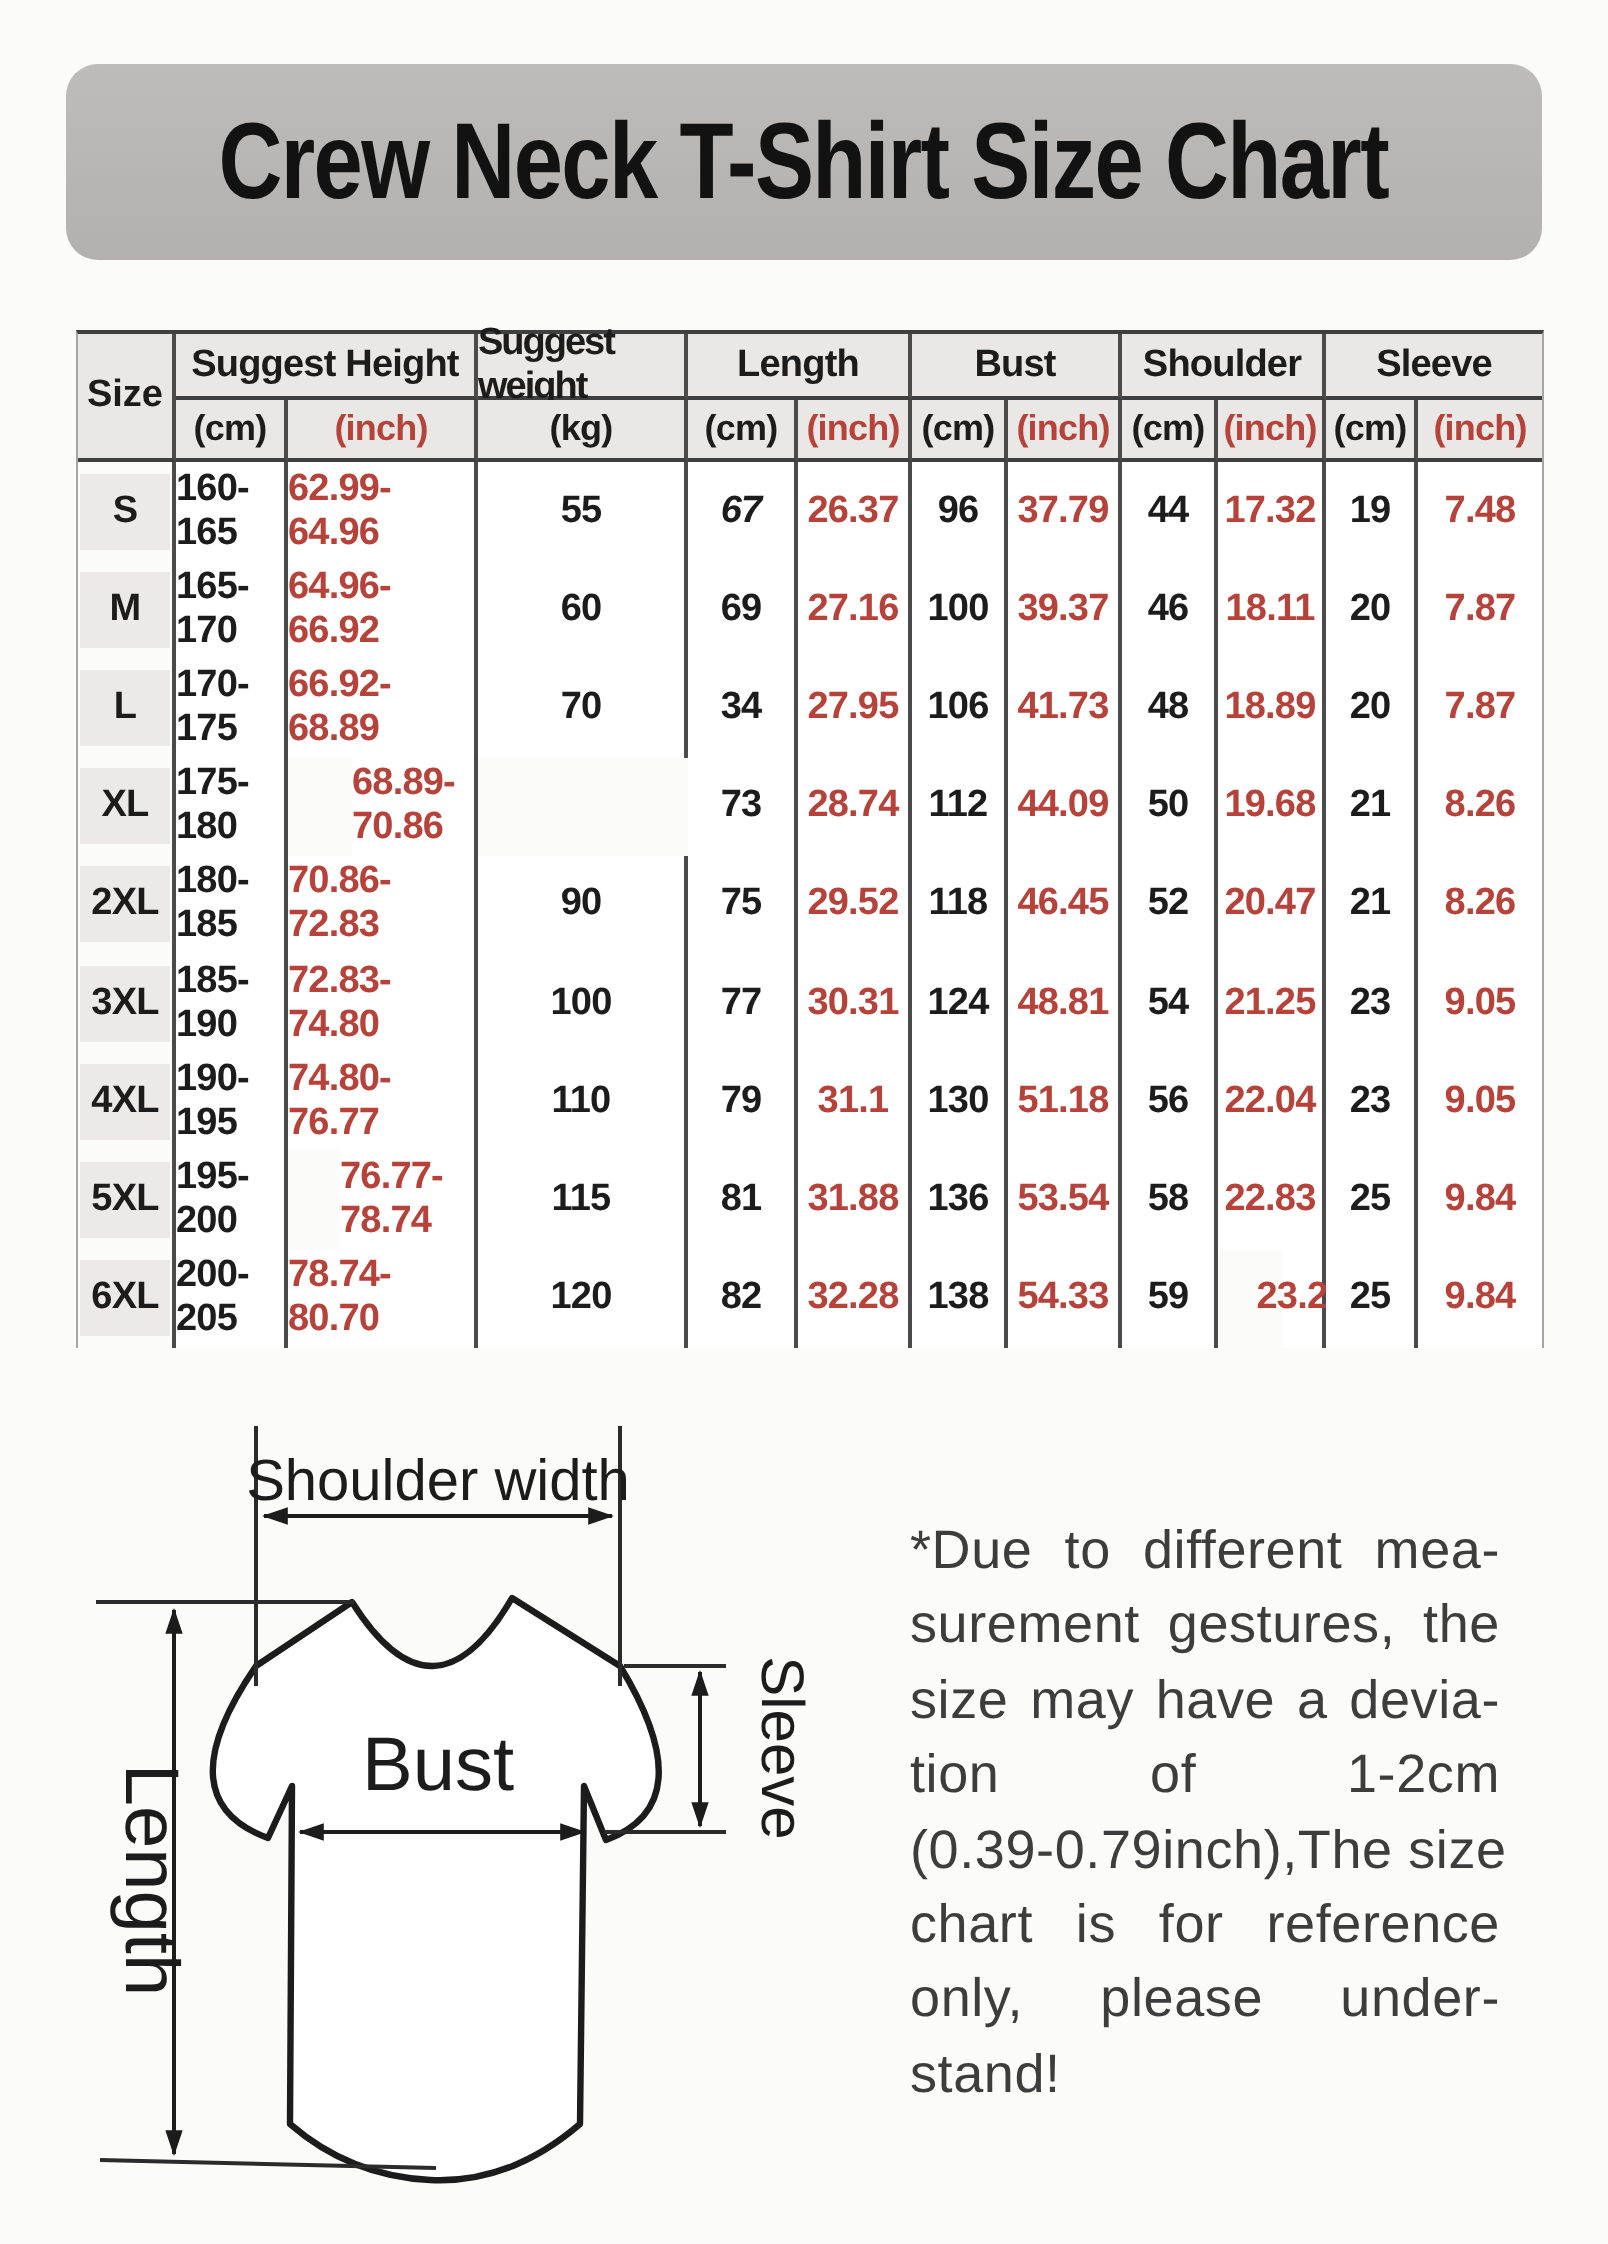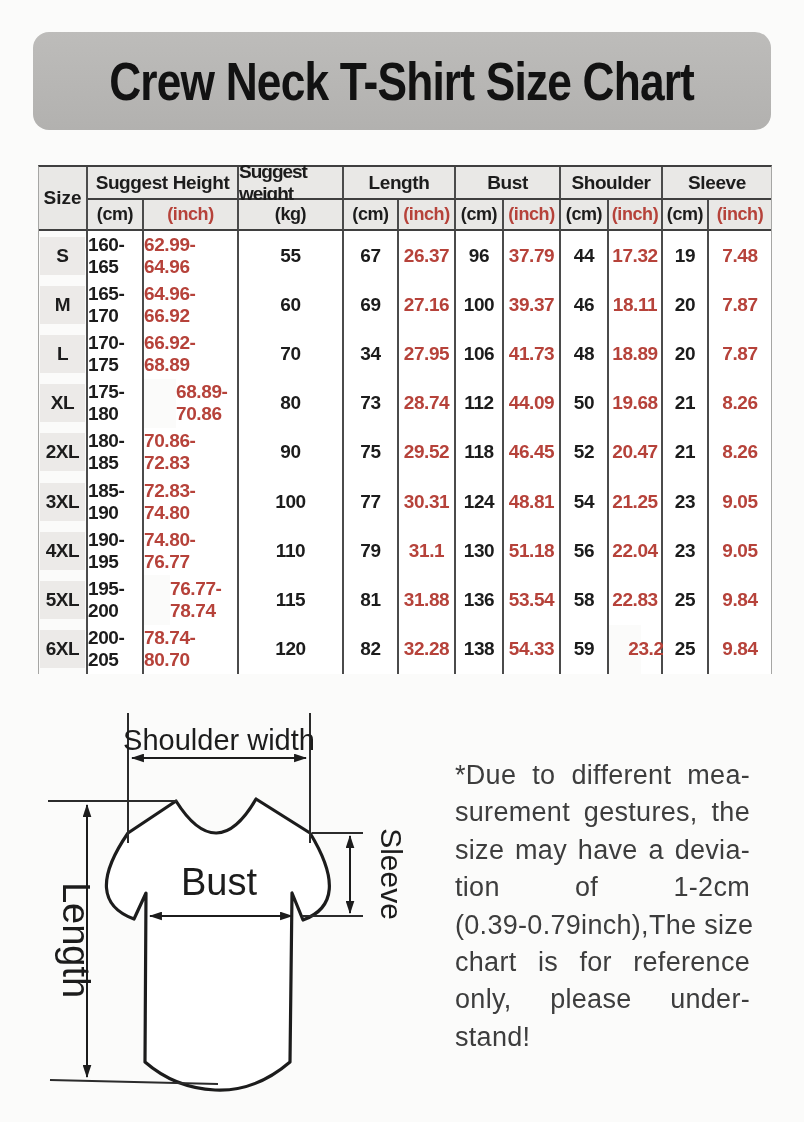--- a/index.html
+++ b/index.html
@@ -77,21 +77,21 @@
     <div class="u red" style="grid-column:10">(inch)</div>
     <div class="u" style="grid-column:11">(cm)</div>
     <div class="u red noR" style="grid-column:12">(inch)</div>
 
   <div class="d size" style="grid-area: 3 / 1;">
         <span class="blk">S</span>
       </div>
       <div class="d" style="grid-area: 3 / 2;">160-165</div>
       <div class="d red" style="grid-area: 3 / 3;">62.99-64.96</div>
       <div class="d" style="grid-area: 3 / 4;">55</div>
-      <div class="d" style="grid-area: 3 / 5;">67</div>
+      <div class="d" style="grid-area: 3 / 5; font-style: italic;">67</div>
       <div class="d red" style="grid-area: 3 / 6;">26.37</div>
       <div class="d" style="grid-area: 3 / 7;">96</div>
       <div class="d red" style="grid-area: 3 / 8;">37.79</div>
       <div class="d" style="grid-area: 3 / 9;">44</div>
       <div class="d red" style="grid-area: 3 / 10;">17.32</div>
       <div class="d" style="grid-area: 3 / 11;">19</div>
       <div class="d red noR" style="grid-area: 3 / 12;">7.48</div>
       <div class="d size" style="grid-area: 4 / 1;">
         <span class="blk">M</span>
       </div>
@@ -118,21 +118,20 @@
       <div class="d red" style="grid-area: 5 / 8;">41.73</div>
       <div class="d" style="grid-area: 5 / 9;">48</div>
       <div class="d red" style="grid-area: 5 / 10;">18.89</div>
       <div class="d" style="grid-area: 5 / 11;">20</div>
       <div class="d red noR" style="grid-area: 5 / 12;">7.87</div>
       <div class="d size" style="grid-area: 6 / 1;">
         <span class="blk">XL</span>
       </div>
       <div class="d" style="grid-area: 6 / 2;">175-180</div>
       <div class="d red" style="grid-area: 6 / 3; margin-left: 32px;">68.89-70.86</div>
-      <div class="d" style="grid-area: 6 / 4;">80</div>
       <div class="d" style="grid-area: 6 / 5;">73</div>
       <div class="d red" style="grid-area: 6 / 6;">28.74</div>
       <div class="d" style="grid-area: 6 / 7;">112</div>
       <div class="d red" style="grid-area: 6 / 8;">44.09</div>
       <div class="d" style="grid-area: 6 / 9;">50</div>
       <div class="d red" style="grid-area: 6 / 10;">19.68</div>
       <div class="d" style="grid-area: 6 / 11;">21</div>
       <div class="d red noR" style="grid-area: 6 / 12;">8.26</div>
       <div class="d size" style="grid-area: 7 / 1;">
         <span class="blk">2XL</span>

